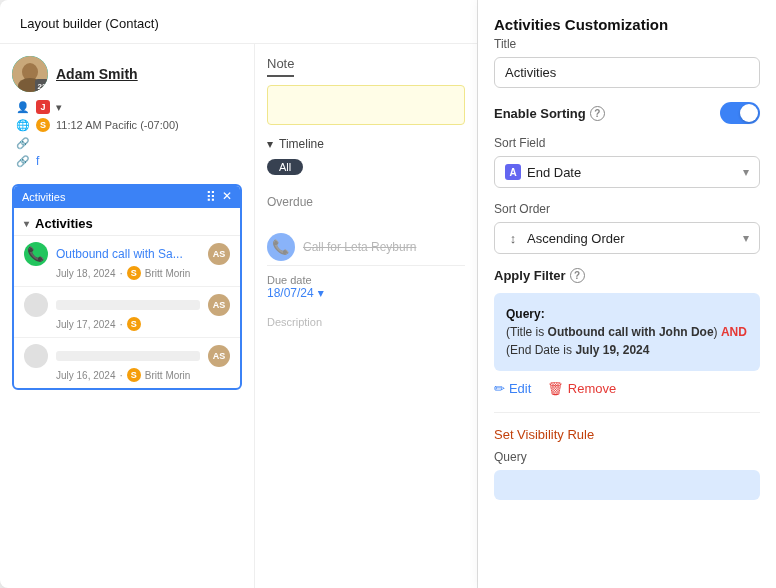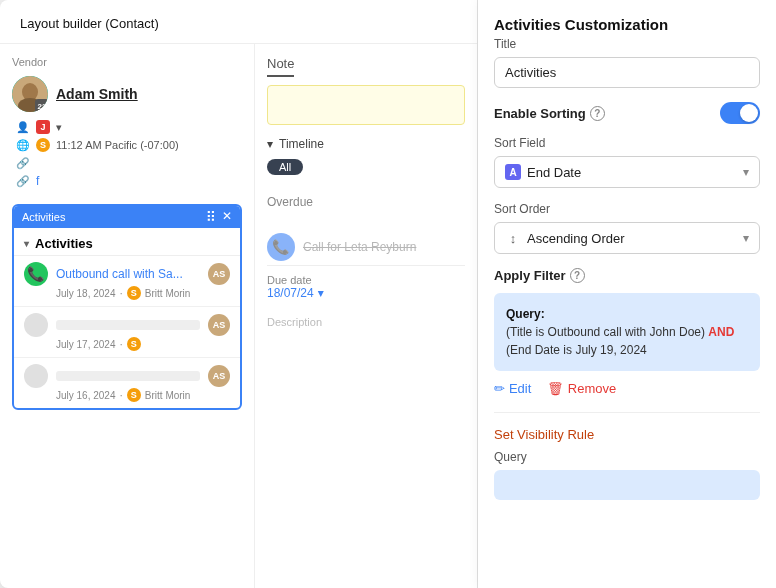--- a/index.html
+++ b/index.html
@@ -501,21 +501,21 @@
       line-height: 1.5;
       margin-bottom: 10px;
     }
 
     .query-label {
       font-weight: 700;
       color: #111;
     }
 
     .query-bold {
-      font-weight: 400;
+      font-weight: 700;
       margin-top: 18px;
     }
 
     .query-and {
       color: #e53935;
       font-weight: 700;
     }
 
     .action-row {
       display: flex;
@@ -574,21 +574,20 @@
 <body>
 
 <div class="left-panel">
   <div class="layout-header">
     <span>Layout builder (Contact)</span>
   </div>
 
   <div class="left-content">
 
     <div class="contact-area">
-      <div class="vendor-label">Vendor</div>
 
       <div class="contact-info">
         <div class="avatar">
 
           <svg width="36" height="36" viewBox="0 0 36 36">
             <circle cx="18" cy="18" r="18" fill="#c9a87a"></circle>
             <ellipse cx="18" cy="16" rx="8" ry="9" fill="#a0784a"></ellipse>
             <ellipse cx="18" cy="30" rx="12" ry="8" fill="#7a5c38"></ellipse>
           </svg>
           <div class="avatar-badge">22</div>

